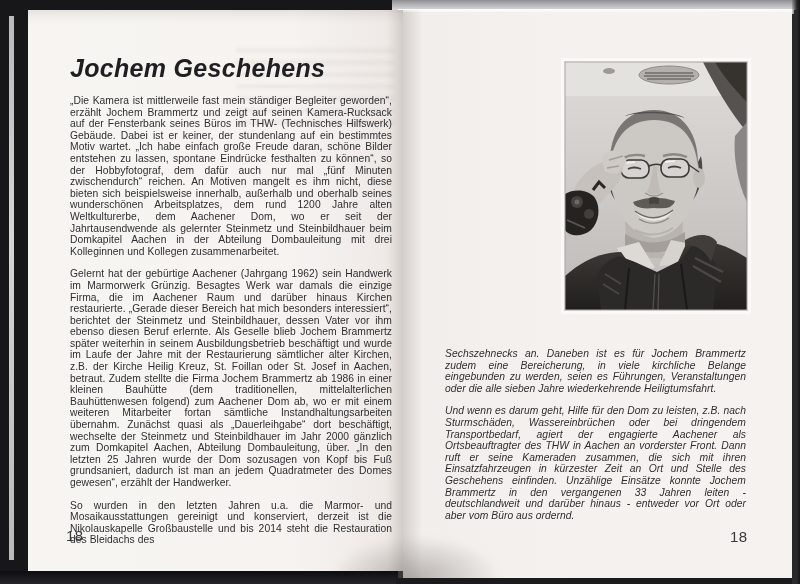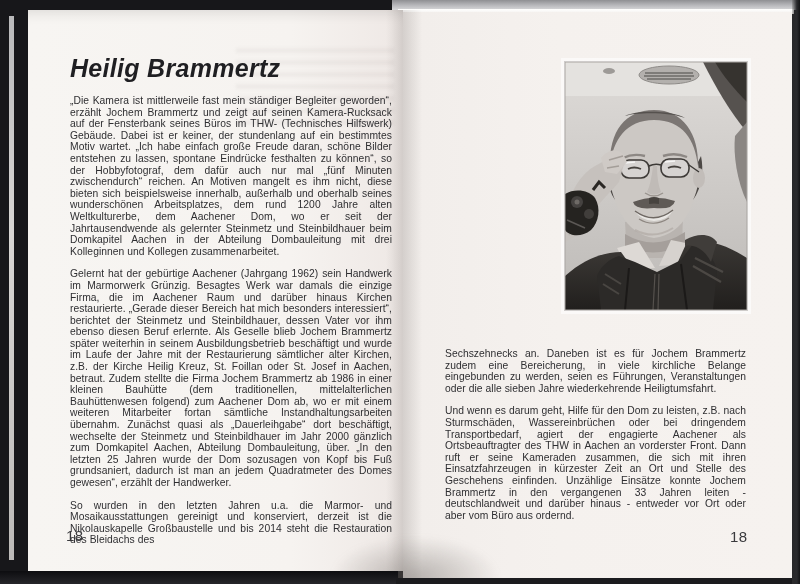--- a/index.html
+++ b/index.html
@@ -68,21 +68,21 @@
   
   .text-block-left{position:absolute;left:42px;top:44px;width:322px;}
   .title{
     margin:0 0 13px 0;font-size:25px;line-height:28px;font-weight:bold;font-style:italic;
     letter-spacing:.3px;color:#1f1f22;
   }
   .body-par{
     margin:0 0 11px 0;font-size:10.3px;line-height:11.6px;text-align:justify;
     color:#2e2e31;letter-spacing:.05px;
   }
-  .text-block-right{position:absolute;left:42px;top:336px;width:301px;}
+  .text-block-right{position:absolute;left:42px;top:336px;width:301px;font-style:italic;}
   .pagenum{
     position:absolute;font-size:15px;color:#3a3a3d;letter-spacing:.5px;
   }
   .pagenum-left{left:38px;top:517px;}
   .pagenum-right{left:327px;top:516px;}
   
   .photo{
     position:absolute;left:162px;top:50px;width:182px;height:248px;margin:0;
     box-shadow:0 0 0 1px rgba(70,66,62,.25), 0 0 0 4px rgba(255,255,255,.6);
     background:#cfccc9;
@@ -94,21 +94,21 @@
 
 <div class="scan">
 
   <div class="top-strip"></div>
   <div class="top-highlight"></div>
   <div class="left-edge-strip"></div>
 
   <div class="page page-left">
     <div class="ghost"></div>
     <div class="text-block-left">
-      <h1 class="title">Heilig Brammertz</h1>
+      <h1 class="title">Jochem Geschehens</h1>
       <p class="body-par">„Die Kamera ist mittlerweile fast mein ständiger Begleiter geworden“, erzählt Jochem Brammertz und zeigt auf seinen Kamera-Rucksack auf der Fensterbank seines Büros im THW- (Technisches Hilfswerk) Gebäude. Dabei ist er keiner, der stundenlang auf ein bestimmtes Motiv wartet. „Ich habe einfach große Freude daran, schöne Bilder entstehen zu lassen, spontane Eindrücke festhalten zu können“, so der Hobbyfotograf, dem dafür auch nur mal „fünf Minuten zwischendurch“ reichen. An Motiven mangelt es ihm nicht, diese bieten sich beispielsweise innerhalb, außerhalb und oberhalb seines wunderschönen Arbeitsplatzes, dem rund 1200 Jahre alten Weltkulturerbe, dem Aachener Dom, wo er seit der Jahrtausendwende als gelernter Steinmetz und Steinbildhauer beim Domkapitel Aachen in der Abteilung Dombauleitung mit drei Kolleginnen und Kollegen zusammenarbeitet.</p>
       <p class="body-par">Gelernt hat der gebürtige Aachener (Jahrgang 1962) sein Handwerk im Marmorwerk Grünzig. Besagtes Werk war damals die einzige Firma, die im Aachener Raum und darüber hinaus Kirchen restaurierte. „Gerade dieser Bereich hat mich besonders interessiert“, berichtet der Steinmetz und Steinbildhauer, dessen Vater vor ihm ebenso diesen Beruf erlernte. Als Geselle blieb Jochem Brammertz später weiterhin in seinem Ausbildungsbetrieb beschäftigt und wurde im Laufe der Jahre mit der Restaurierung sämtlicher alter Kirchen, z.B. der Kirche Heilig Kreuz, St. Foillan oder St. Josef in Aachen, betraut. Zudem stellte die Firma Jochem Brammertz ab 1986 in einer kleinen Bauhütte (dem traditionellen, mittelalterlichen Bauhüttenwesen folgend) zum Aachener Dom ab, wo er mit einem weiteren Mitarbeiter fortan sämtliche Instandhaltungsarbeiten übernahm. Zunächst quasi als „Dauerleihgabe“ dort beschäftigt, wechselte der Steinmetz und Steinbildhauer im Jahr 2000 gänzlich zum Domkapitel Aachen, Abteilung Dombauleitung, über. „In den letzten 25 Jahren wurde der Dom sozusagen von Kopf  bis Fuß grundsaniert, dadurch ist man an jedem Quadratmeter des Domes gewesen“, erzählt der Handwerker.</p>
       <p class="body-par">So wurden in den letzten Jahren u.a. die Marmor- und Mosaikausstattungen gereinigt und konserviert, derzeit ist die Nikolauskapelle Großbaustelle und bis 2014 steht die Restauration des Bleidachs des</p>
     </div>
     <div class="pagenum pagenum-left">18</div>
   </div>
 
   <div class="page page-right">
     <figure class="photo">
       <svg viewBox="0 0 182 248" xmlns="http://www.w3.org/2000/svg">

